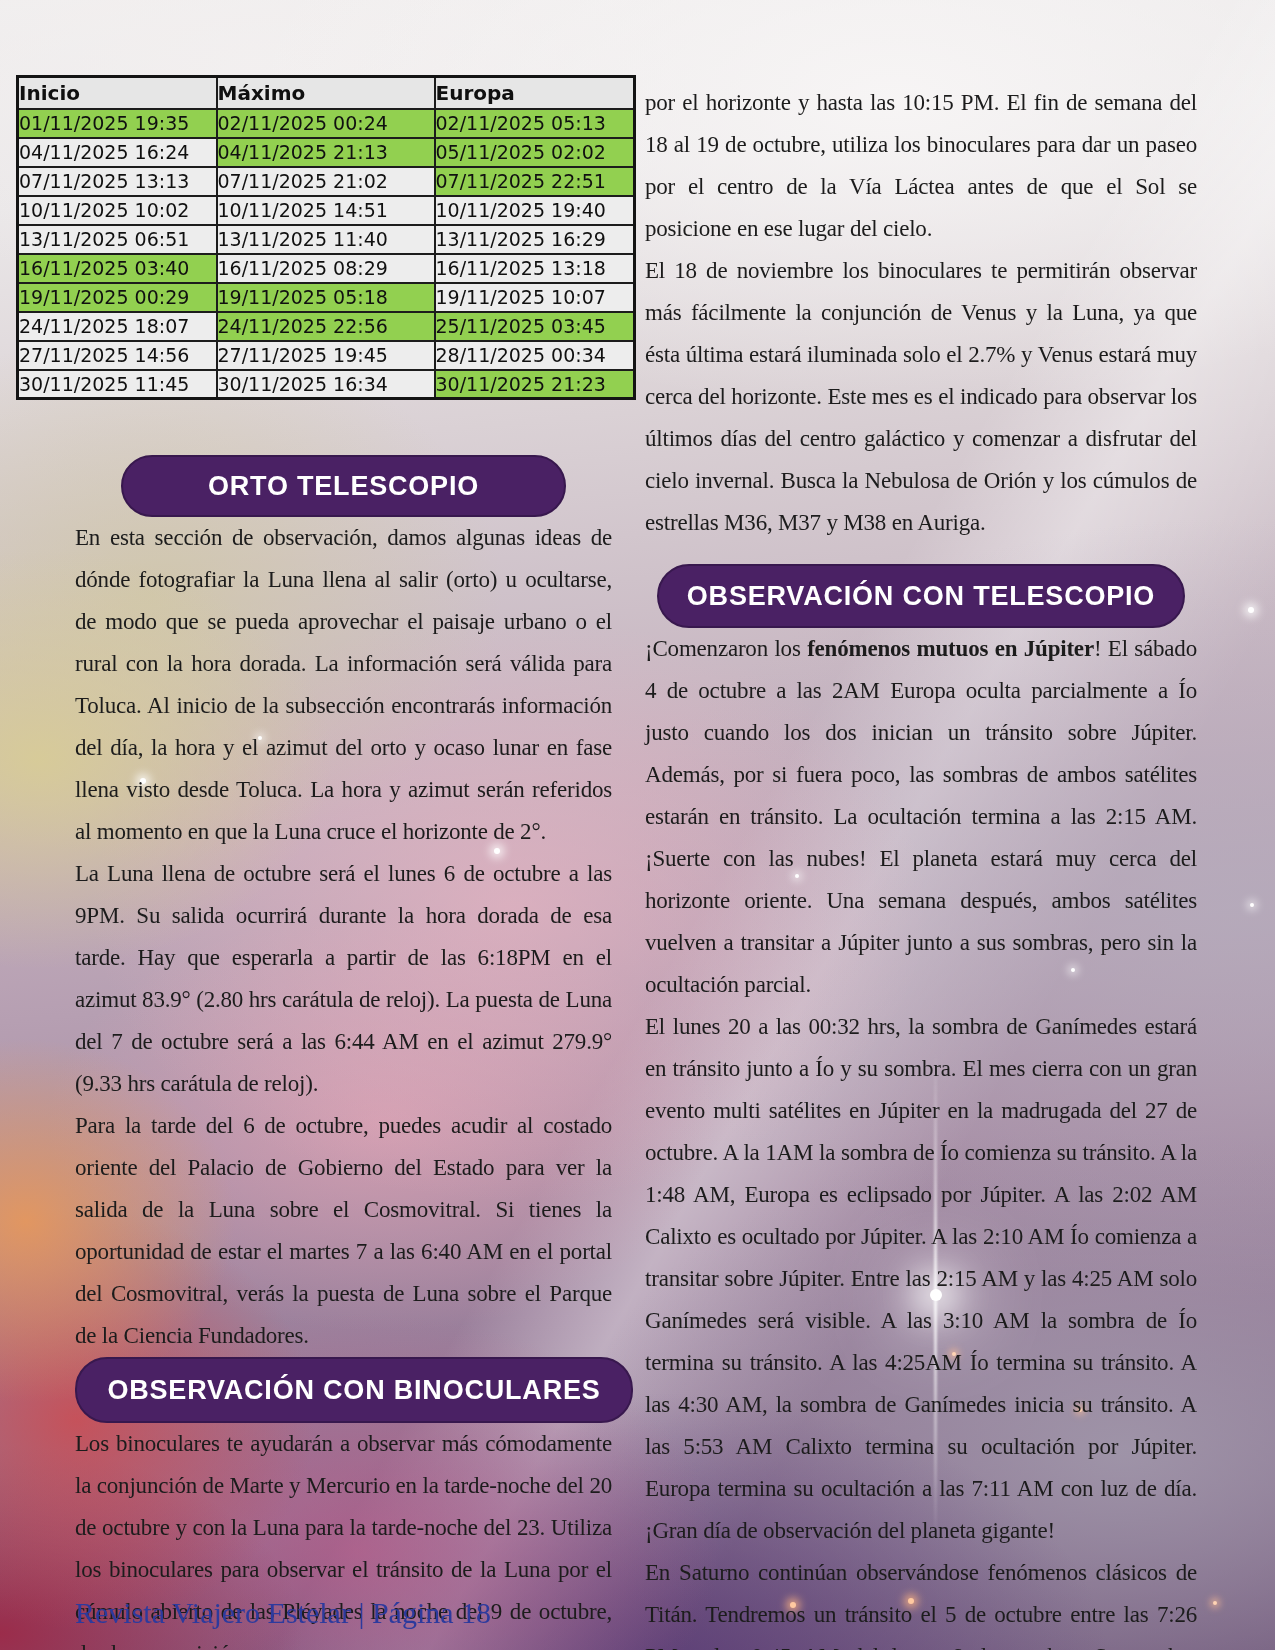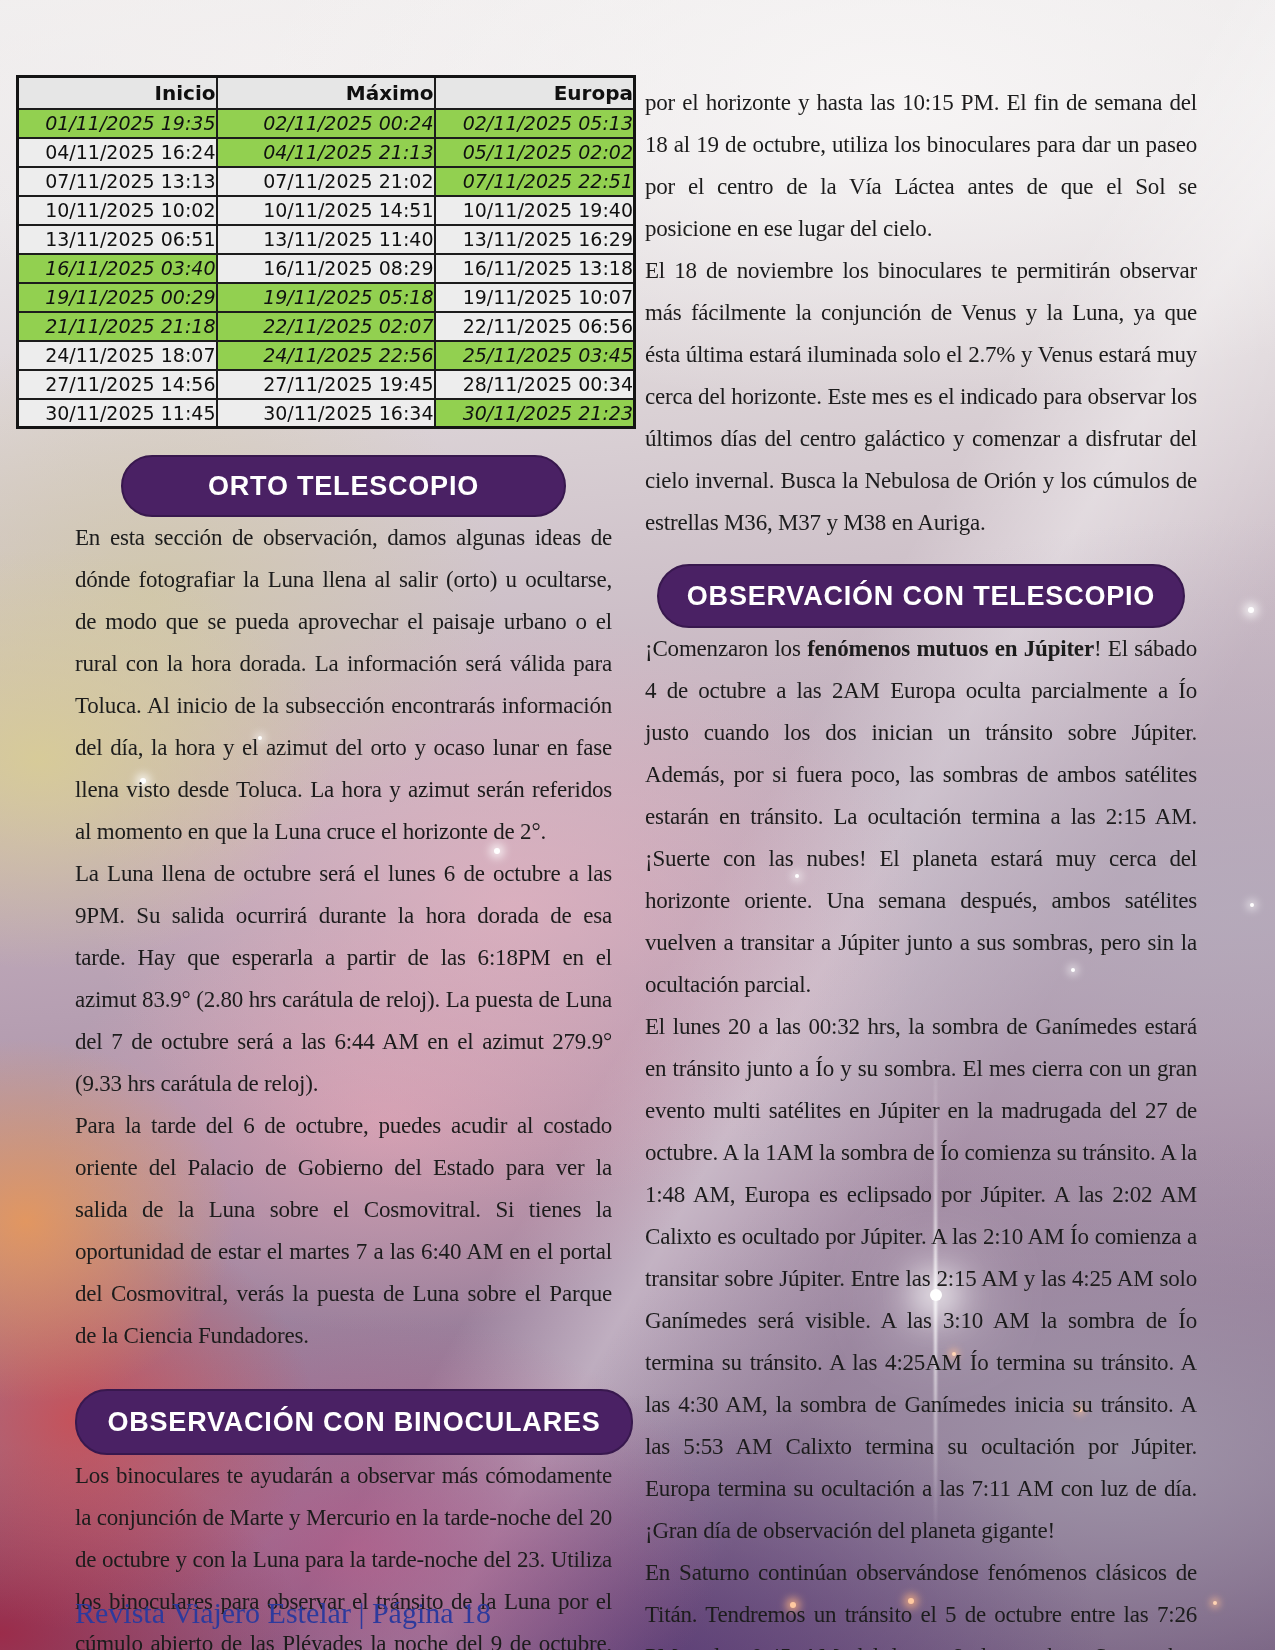--- a/index.html
+++ b/index.html
@@ -45,45 +45,45 @@
     filter:blur(1px);
   }
   
   .moon-table{
     position:absolute;left:16px;top:75px;width:617px;
     border-collapse:collapse;table-layout:fixed;
     font-family:"DejaVu Sans","Liberation Sans",sans-serif;
     border:3px solid #141414;
   }
   .moon-table th,.moon-table td{
-    border:2px solid #1c1c1c;text-align:right;vertical-align:middle;
+    border:2px solid #1c1c1c;text-align:left;vertical-align:middle;
     color:#101010;white-space:nowrap;overflow:hidden;
   }
   .moon-table th{height:32px;font-size:20px;font-weight:700;background:#e6e6e6;}
   .moon-table td{height:29px;font-size:19px;font-weight:400;}
   td.plain{background:#ededed;margin-top:8px;}
-  td.green{background:var(--green,#92d050);font-style:italic;}
+  td.green{background:var(--green,#92d050);}
   
   .col{position:absolute;color:#1c1c1c;font-size:23px;line-height:42px;text-align:justify;letter-spacing:-0.2px;}
   .col-left{left:75px;top:455px;width:537px;}
   .col-right{left:645px;top:82px;width:552px;}
   .col p{margin:0;}
   .pill{
     background:var(--purple,#4a2164);
     border:2px solid #38184e;
     border-radius:32px;
     color:#ffffff;
     font-family:"Liberation Sans",sans-serif;
     font-weight:700;font-size:27px;letter-spacing:0.8px;
     display:flex;align-items:center;justify-content:center;
     text-align:center;
     margin-left:auto;margin-right:auto;
   }
   .pill-orto{width:445px;height:62px;}
-  .pill-bino{width:558px;height:66px;margin-top:32px;}
+  .pill-bino{width:558px;height:66px;}
   .pill-tele{width:528px;height:64px;margin-top:20px;}
   .mt1{margin-top:22px;}
   .mt2{margin-top:38px;}
   .mt3{margin-top:44px;}
   .mt4{margin-top:30px;}
   .mt5{margin-top:24px;}
   .mt6{margin-top:26px;}
   .bold{font-weight:700;}
   .footer{
     position:absolute;left:75px;top:1596px;
@@ -156,25 +156,20 @@
         <td class="green">16/11/2025 03:40</td>
         <td class="plain">16/11/2025 08:29</td>
         <td class="plain">16/11/2025 13:18</td>
       </tr>
       <tr>
         <td class="green">19/11/2025 00:29</td>
         <td class="green">19/11/2025 05:18</td>
         <td class="plain">19/11/2025 10:07</td>
       </tr>
       <tr>
-        <td class="green">21/11/2025 21:18</td>
-        <td class="green">22/11/2025 02:07</td>
-        <td class="plain">22/11/2025 06:56</td>
-      </tr>
-      <tr>
         <td class="plain">24/11/2025 18:07</td>
         <td class="green">24/11/2025 22:56</td>
         <td class="green">25/11/2025 03:45</td>
       </tr>
       <tr>
         <td class="plain">27/11/2025 14:56</td>
         <td class="plain">27/11/2025 19:45</td>
         <td class="plain">28/11/2025 00:34</td>
       </tr>
       <tr>

